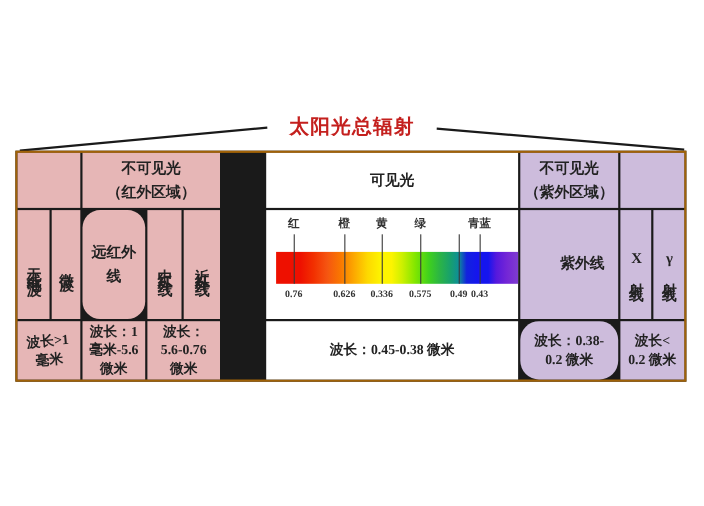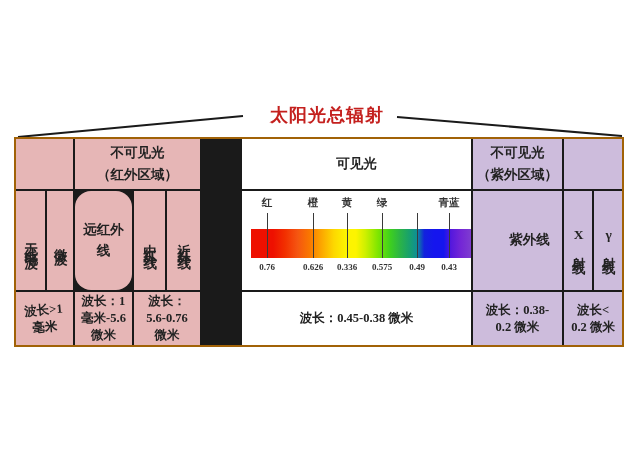--- a/index.html
+++ b/index.html
@@ -3,21 +3,21 @@
 <meta charset="utf-8">
 <style>
   html,body{margin:0;padding:0;background:#fff;}
   .stage{
     position:relative;width:640px;height:460px;background:#ffffff;overflow:hidden;
     font-family:"Liberation Serif","DejaVu Serif",serif;color:#222;
   }
   
   .title{
     position:absolute;top:103px;left:50%;transform:translateX(-50%);
-    font-size:18px;font-weight:bold;color:#c4201e;letter-spacing:1px;white-space:nowrap;margin-left:7px;
+    font-size:18px;font-weight:bold;color:#c4201e;letter-spacing:1px;white-space:nowrap;
   }
   .roof{position:absolute;left:0;top:0;width:640px;height:150px;}
   
   .grid{
     position:absolute;left:14px;top:137px;width:610px;height:210px;
     display:grid;box-sizing:border-box;
     grid-template-columns:29px 26px 57px 31px 33px 269px 89px 28px 28px;
     grid-template-rows:50px 99px 53px;
     gap:2px;border:2px solid #a16207;background:#1a1a1a;
   }
@@ -34,21 +34,21 @@
   .name{font-size:13.5px;line-height:1.5;}
   .wl{font-size:12.5px;line-height:1.35;}
   .tilt{transform:rotate(-5deg);}
   
   .r1a{grid-area:1/1/2/3;} .r1b{grid-area:1/3/2/6;} .r1c{grid-area:1/6/2/7;}
   .r1d{grid-area:1/7/2/8;} .r1e{grid-area:1/8/2/10;}
   .r2c1{grid-area:2/1/3/2;} .r2c2{grid-area:2/2/3/3;} .r2c3{grid-area:2/3/3/4;border-radius:16px;}
   .r2c4{grid-area:2/4/3/5;} .r2c5{grid-area:2/5/3/6;} .r2c6{grid-area:2/6/3/7;}
   .r2c7{grid-area:2/7/3/8;padding-left:24px;} .r2c8{grid-area:2/8/3/9;} .r2c9{grid-area:2/9/3/10;}
   .r3a{grid-area:3/1/4/3;} .r3b{grid-area:3/3/4/4;} .r3c{grid-area:3/4/4/6;}
-  .r3d{grid-area:3/6/4/7;} .r3e{grid-area:3/7/4/8;} .r3f{grid-area:3/8/4/10;}
+  .r3d{grid-area:3/6/4/7;} .r3e{grid-area:3/7/4/8;border-radius:17px;} .r3f{grid-area:3/8/4/10;}
   
   .spectrum{position:relative;display:block;}
   .bar{
     position:absolute;left:9px;top:38px;width:244px;height:29px;
     background:linear-gradient(to right,
       #ee1000 0%,#ee1000 9%,#f23000 14%,#f55511 19%,#f97700 24%,
       #fca800 29%,#fdd800 34%,#fdf400 39%,#fdf400 43%,#ccf000 47%,
       #7fe600 52%,#3ed01e 57%,#2bb446 61%,#17a06e 65%,#0e8f96 68%,
       #1222dd 71%,#1515ee 75%,#1515ee 79%,#5518dd 82%,#7426d6 86%,
       #7e3bd0 90%,#9266da 94%,#a48ae4 97%,#aa9ae8 100%);
@@ -57,21 +57,21 @@
   .clabel{
     position:absolute;top:5px;transform:translateX(-50%);
     font-size:10.5px;font-weight:bold;color:#333;white-space:nowrap;
   }
   .val{
     position:absolute;top:71px;transform:translateX(-50%);
     font-size:9px;font-weight:bold;color:#333;white-space:nowrap;
     font-family:Liberation Serif, serif;
   }
   .t0{left:25px;} .t1{left:71px;} .t2{left:105px;} .t3{left:140px;}
-  .t4{left:175px;} .t5{left:207px;} .t6{left:237px;}
+  .t4{left:175px;} .t5{left:194px;} .t6{left:237px;}
 </style>
 </head>
 <body>
 
 <div class="stage">
 
   <svg class="roof" viewBox="0 0 640 150">
     <line x1="18" y1="137" x2="243" y2="116" stroke="#1a1a1a" stroke-width="2"></line>
     <line x1="397" y1="117" x2="622" y2="136" stroke="#1a1a1a" stroke-width="2"></line>
   </svg>

